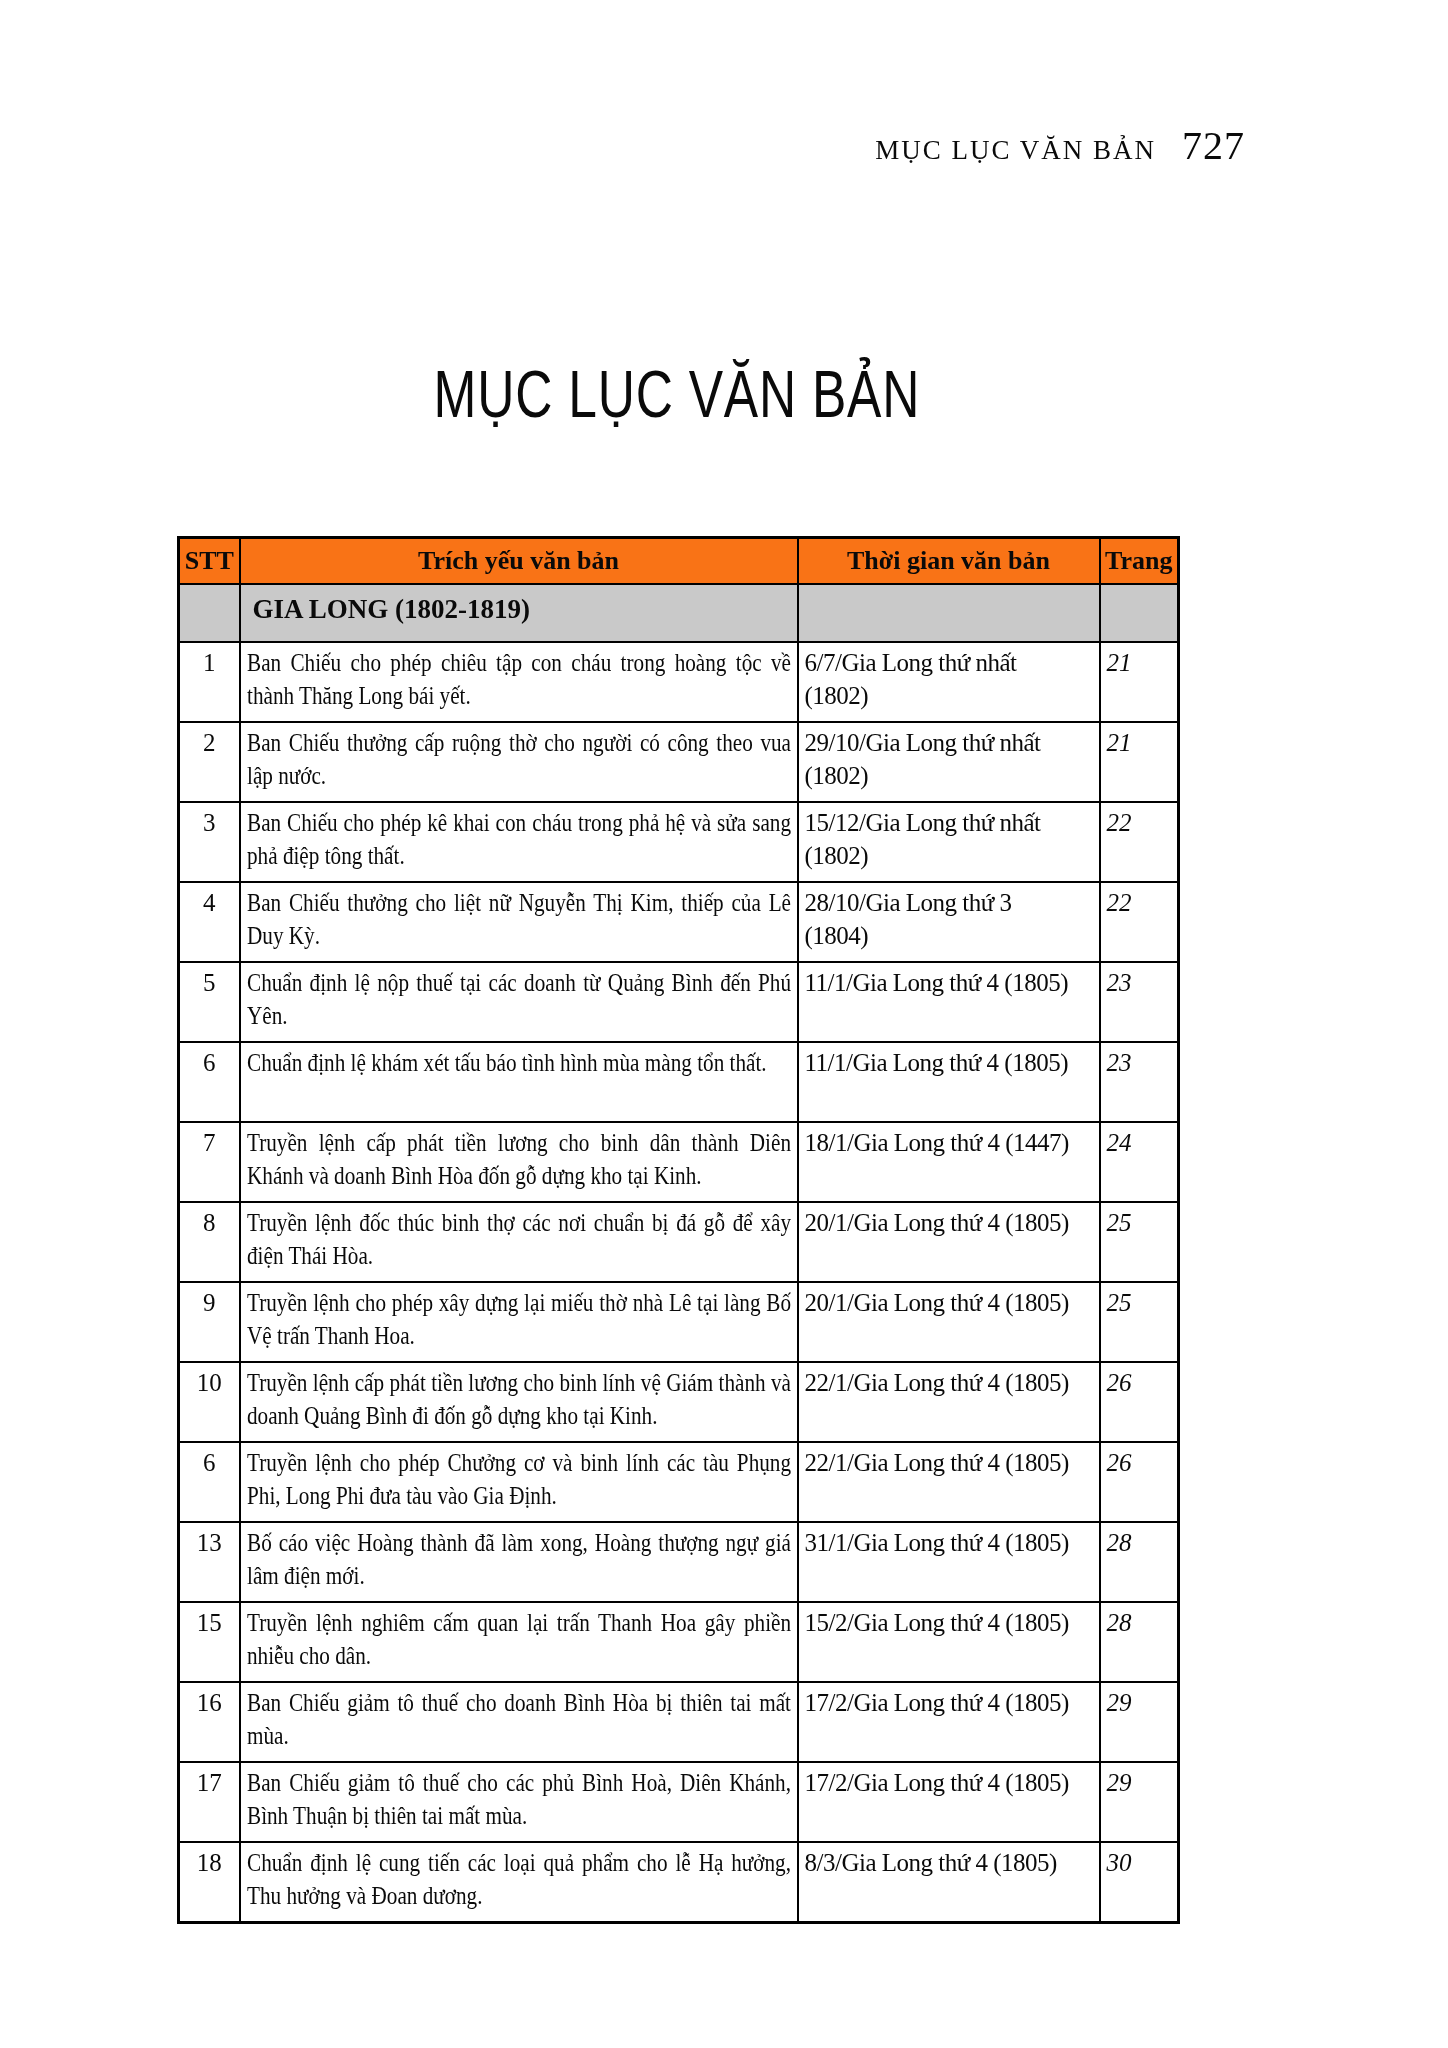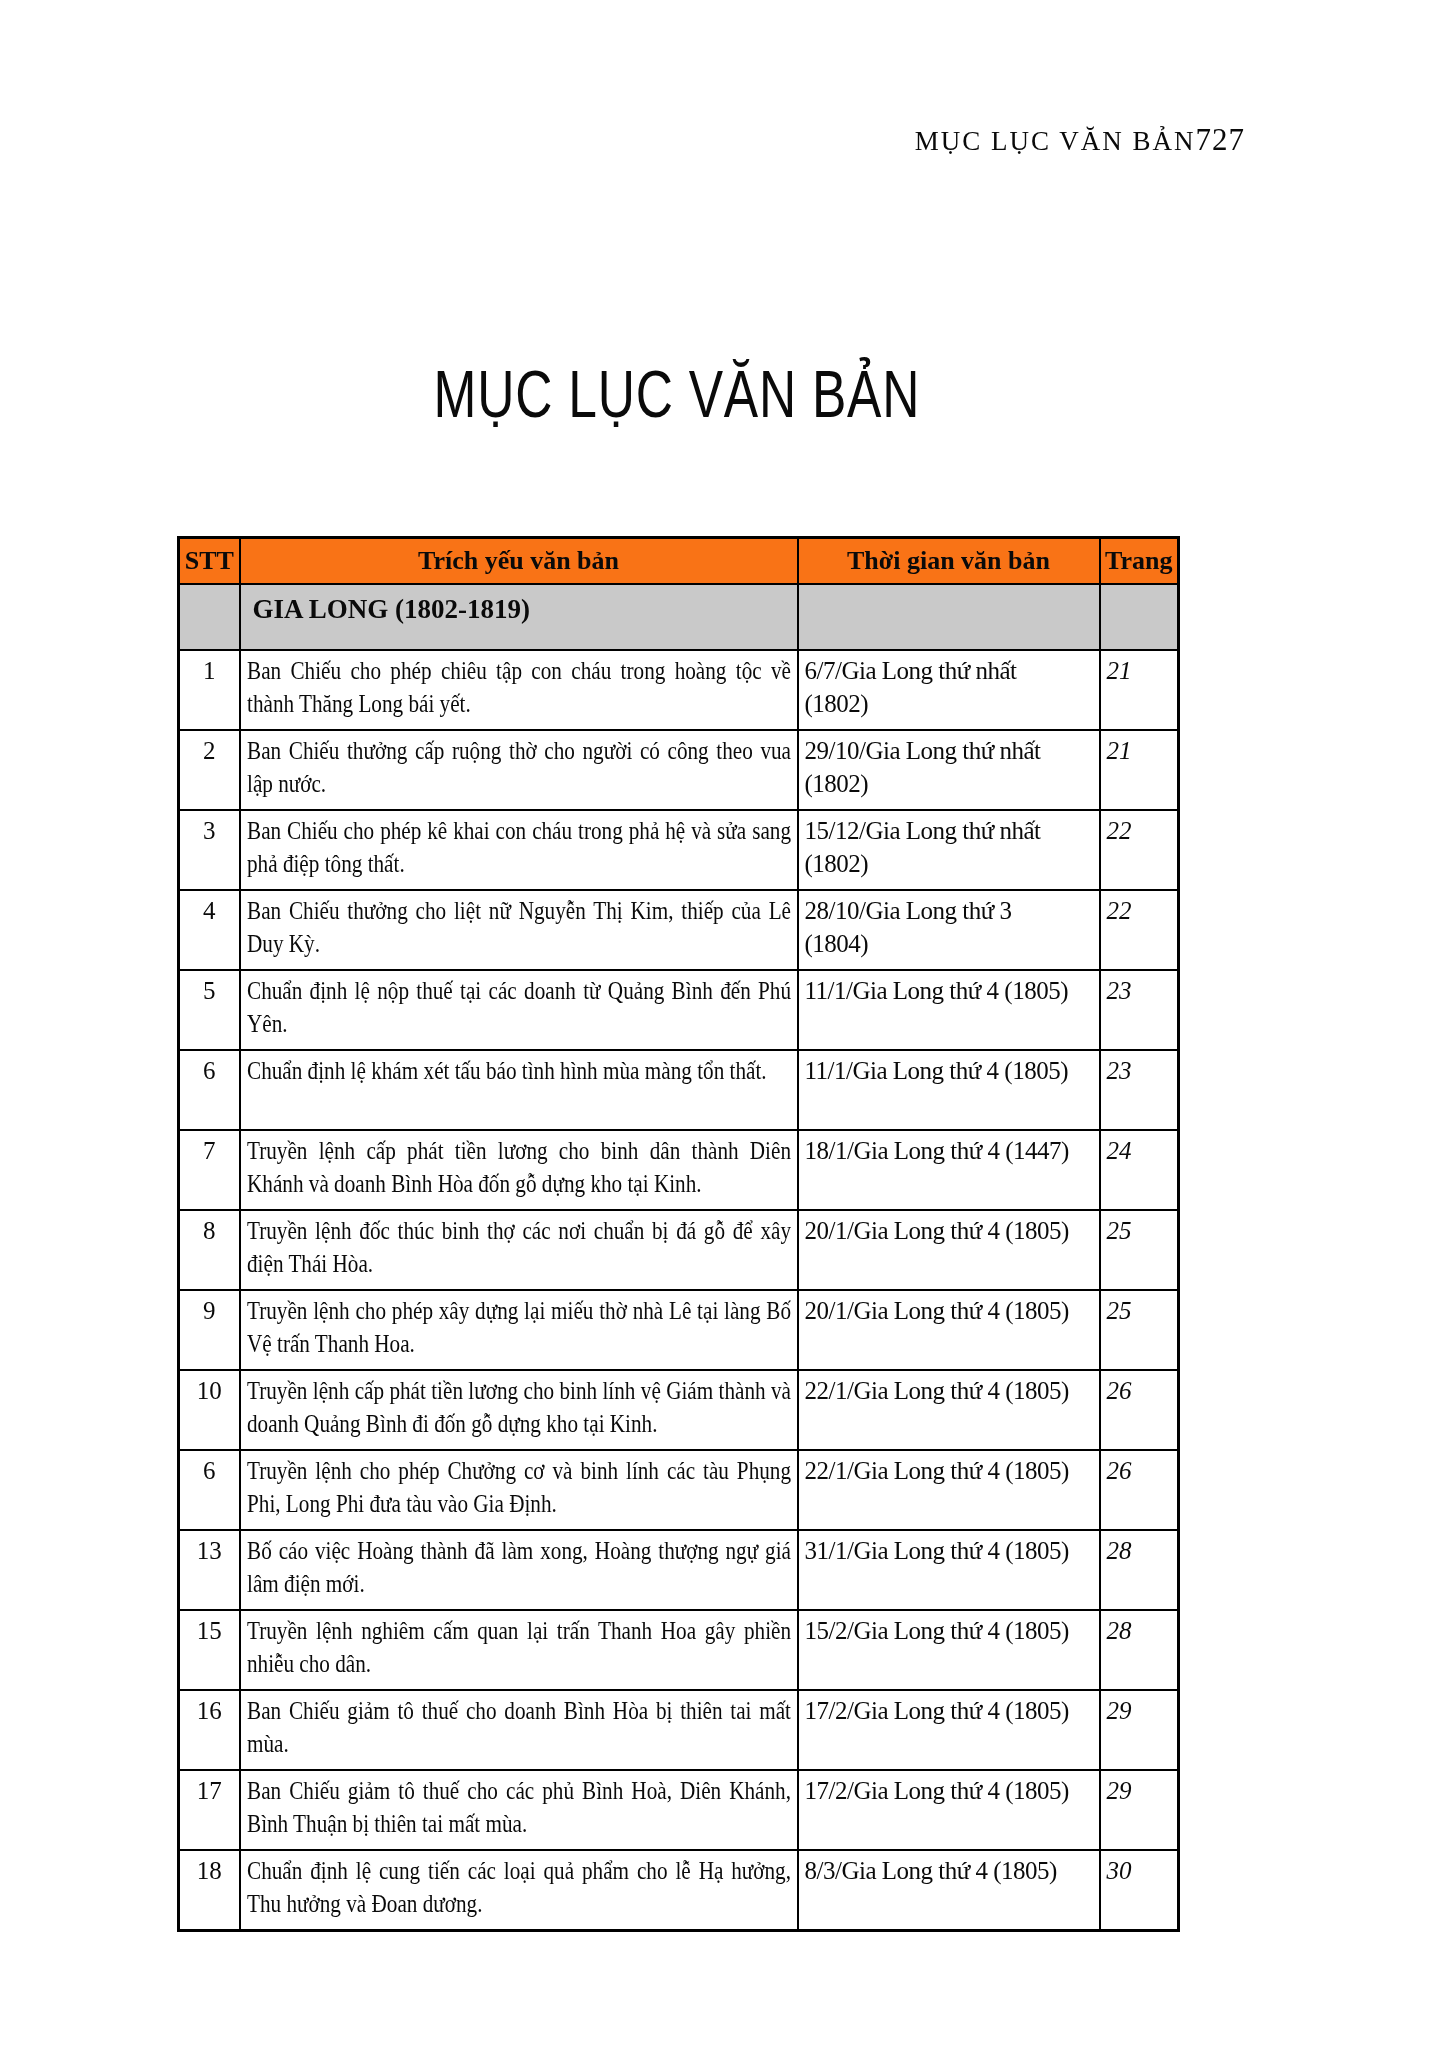--- a/index.html
+++ b/index.html
@@ -18,21 +18,22 @@
     left: 177px;
     width: 1068px;
     text-align: right;
     white-space: nowrap;
   }
   .rh-title {
     font-size: 27px;
     letter-spacing: 2px;
   }
   .rh-page {
-    font-size: 31px;
+    font-size: 40px;
+    margin-left: 26px;
     letter-spacing: 1px;
   }
   .doc-title {
     position: absolute;
     top: 356px;
     left: 177px;
     width: 1000px;
     text-align: center;
     font-family: "Liberation Sans", sans-serif;
     font-size: 66px;
@@ -67,21 +68,21 @@
     padding: 2px 4px;
     text-align: center;
     vertical-align: middle;
   }
   tr.section-row td {
     background: #c9c9c9;
     border: 2px solid #000;
     font-size: 27px;
     font-weight: bold;
     height: 44px;
-    padding: 2px 4px 18px 12px;
+    padding: 2px 4px 10px 12px;
     vertical-align: middle;
     text-align: left;
   }
   table.toc tbody td {
     border: 2px solid #000;
     vertical-align: top;
     font-size: 25px;
     line-height: 33px;
     height: 72px;
     padding: 3px 6px;

